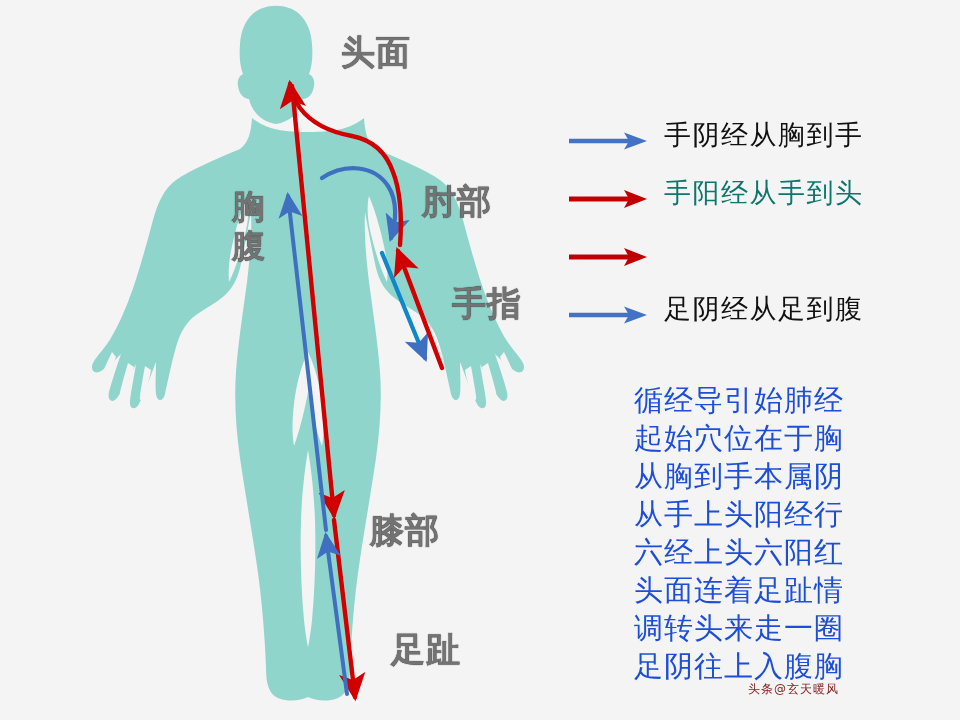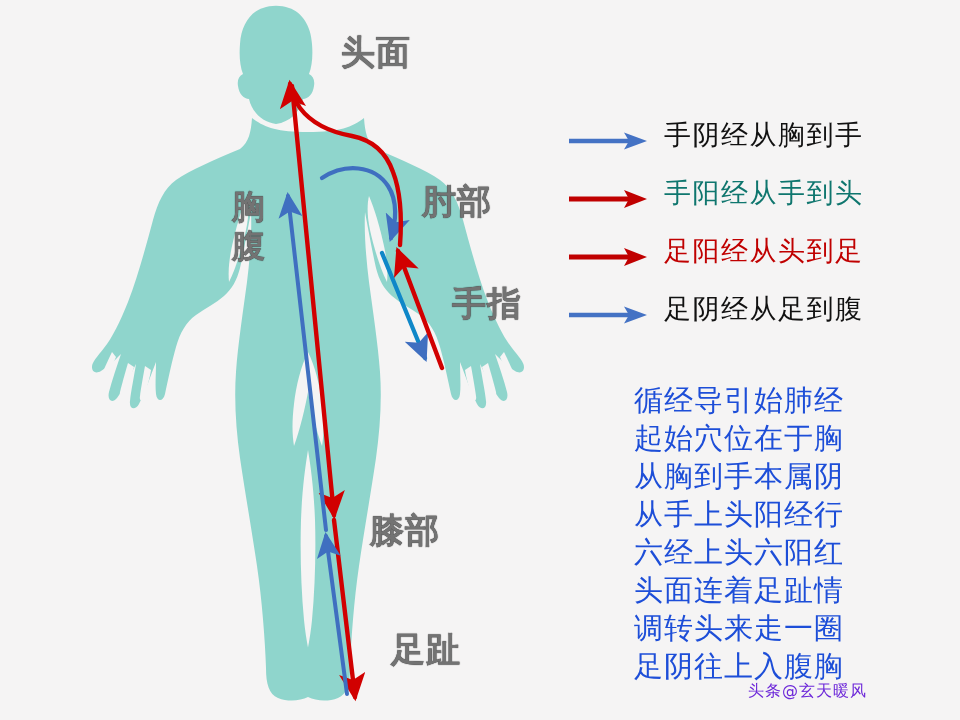--- a/index.html
+++ b/index.html
@@ -80,22 +80,22 @@
     color: #1d4ed8;
     letter-spacing: 1px;
     white-space: pre-line;
   }
 
   .watermark {
     position: absolute;
     left: 748px;
     top: 681px;
     font-family: "DejaVu Sans", "Liberation Sans", sans-serif;
-    font-size: 16px;
-    color: #6d28d9;
+    font-size: 12px;
+    color: #7f1d1d;
     letter-spacing: 1px;
     white-space: nowrap;
   }
 </style>
 </head>
 <body>
 
 <div id="root">
 
   <svg class="diagram-svg" viewBox="0 0 960 720">
@@ -254,21 +254,20 @@
         <path d="M58,3 L81,12 L58,21 L63,12 Z" fill="#c00000"></path>
       </svg>
       <span class="legend-text" style="color:#0f766e">手阳经从手到头</span>
     </div>
 
     <div class="legend-row">
       <svg class="legend-arrow" viewBox="0 0 84 24">
         <line x1="3" y1="12" x2="64" y2="12" stroke="#c00000" stroke-width="4.8"></line>
         <path d="M58,3 L81,12 L58,21 L63,12 Z" fill="#c00000"></path>
       </svg>
-      <span class="legend-text" style="color:#c00000">足阳经从头到足</span>
     </div>
 
     <div class="legend-row">
       <svg class="legend-arrow" viewBox="0 0 84 24">
         <line x1="3" y1="12" x2="64" y2="12" stroke="#4472c4" stroke-width="4.4"></line>
         <path d="M58,3.5 L81,12 L58,20.5 L63,12 Z" fill="#4472c4"></path>
       </svg>
       <span class="legend-text" style="color:#111111">足阴经从足到腹</span>
     </div>
 

